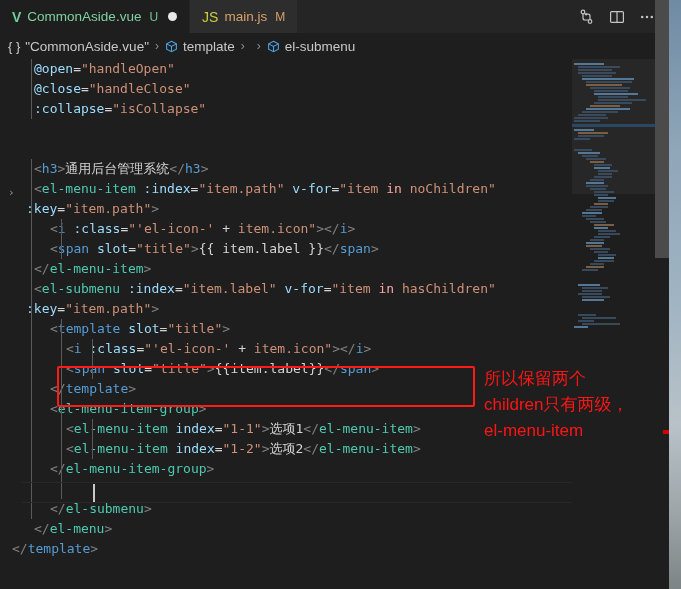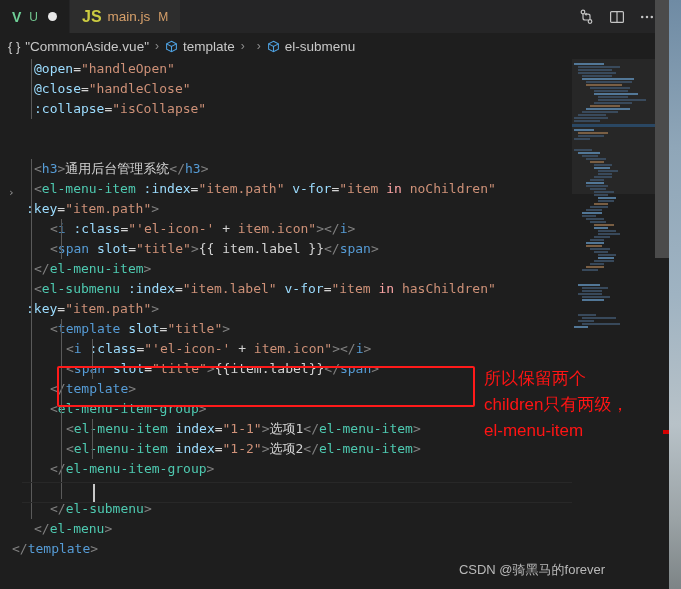--- a/index.html
+++ b/index.html
@@ -41,21 +41,21 @@
   .tab.active{
     background:#1e1e1e;
     color:#ffffff;
   }
   .tab.active::before{
     content:""; position:absolute; top:0; left:0; right:0; height:1px;
     background:#1e1e1e;
   }
   .tab-icon{ font-size:12px; font-weight:700; line-height:1; }
   .tab-icon.vue{ color:#6fcf97; font-size:14px; }
-  .tab-icon.js{ color:#cbcb41; font-size:16px; font-weight:700; }
+  .tab-icon.js{ color:#cbcb41; font-size:14px; font-weight:400; }
   .tab-label{ font-size:13.5px; }
   .tab-label.vue{ color:#7fd0a0; }
   .tab-label.js{ color:#d7a06a;text-align:right; }
   .tab-label.md{ color:#cccccc; }
   .tab-badge{ font-size:12px; margin-left:2px; }
   .tab-badge.u{ color:#73c991; }
   .tab-badge.m{ color:#d7a06a; }
   .tab-dot{
     width:9px; height:9px; border-radius:50%;
     background:#e8e8e8; margin-left:4px;
@@ -218,20 +218,21 @@
 
 <div id="app">
 
   <div class="desktop-backdrop"></div>
 
   <div class="tabbar">
 
 
     <div class="tab active">
       <span class="tab-icon vue">V</span>
+      <span class="tab-label vue">CommonAside.vue</span>
       <span class="tab-badge u">U</span>
       <span class="tab-dot"></span>
     </div>
 
     <div class="tab">
       <span class="tab-icon js">JS</span>
       <span class="tab-label js">main.js</span>
       <span class="tab-badge m">M</span>
     </div>
 
@@ -384,15 +385,14 @@
       <div class="mm-line" style="top: 261px; left: 6px; width: 16px;"></div>
       <div class="mm-line" style="top: 264px; left: 10px; width: 38px;"></div>
       <div class="mm-line b" style="top: 267px; left: 2px; width: 14px;"></div>
       <div class="mm-sel" style="top: 65px;"></div>
     </div>
 
   <div class="scroll-track"></div>
   <div class="scroll-thumb"></div>
   <div class="scroll-mark-red"></div>
 
-  <div class="watermark">CSDN @骑黑马的forever</div>
 
 </div>
 
 </body></html>

